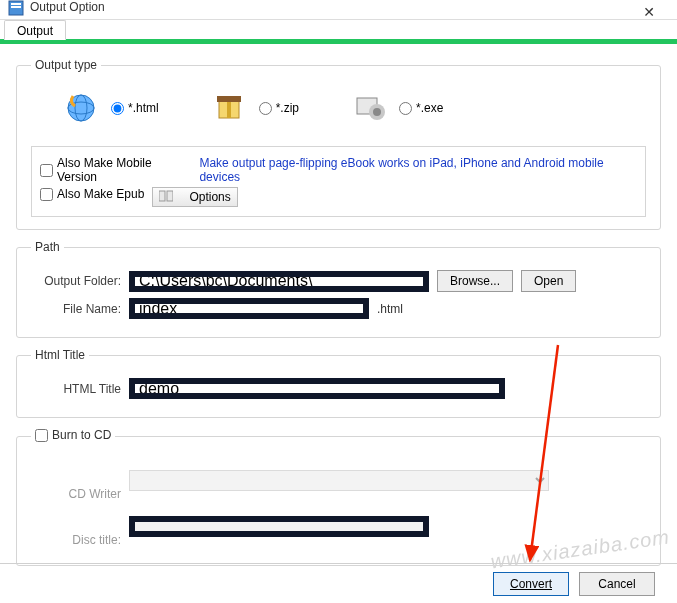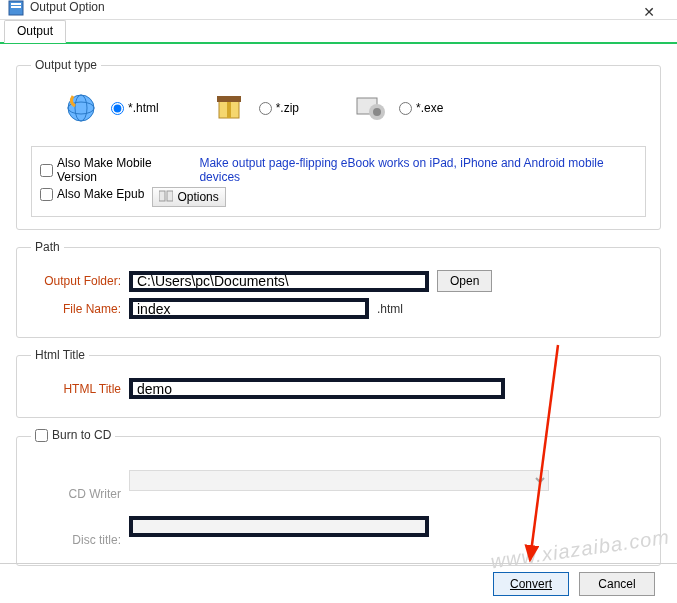--- a/index.html
+++ b/index.html
@@ -1,37 +1,37 @@
 <!DOCTYPE html>
 <html><head>
 <meta charset="utf-8">
 <style>
 * { box-sizing: border-box; font-family: "Segoe UI", Tahoma, sans-serif; font-size: 12px; }
 body { margin: 0; background: #fff; width: 677px; height: 603px; overflow: hidden; position: relative; }
 .titlebar { height: 20px; border-bottom: 1px solid #ddd; display: flex; align-items: flex-start; padding: 0 8px; }
 .titlebar .ticon { width: 16px; height: 16px; margin-right: 6px; display: flex; align-items: center; justify-content: center; }
 .titlebar .title { flex: 1; color: #333; }
 .titlebar .close { width: 40px; height: 24px; display: flex; align-items: center; justify-content: center; color: #333; font-size: 14px; }
-.tabbar { height: 24px; border-bottom: 2px solid #22c55e; display: flex; padding-left: 4px; }
+.tabbar { height: 24px; border-bottom: 5px solid #22c55e; display: flex; padding-left: 4px; }
 .tab { padding: 3px 12px; border: 1px solid #d0d0d0; border-bottom: 1px solid #fff; margin-bottom: -1px; background: #fff; border-radius: 2px 2px 0 0; }
 .content { padding: 8px 16px; }
 fieldset { border: 1px solid #d5d5d5; border-radius: 3px; margin: 6px 0 10px; padding: 10px 14px 12px; position: relative; }
 legend { color: #333; padding: 0 4px; font-size: 12px; }
 .radiorow { display: flex; align-items: center; gap: 50px; padding: 6px 10px 14px 30px; }
 .radioitem { display: flex; align-items: center; gap: 10px; }
 .radioitem .icon { width: 40px; height: 40px; display: flex; align-items: center; justify-content: center; }
 .radio { display: inline-flex; align-items: center; gap: 4px; }
 .radio input { margin: 0; }
 .makebox { border: 1px solid #d5d5d5; padding: 6px 8px; margin-top: 4px; }
 .makerow { display: flex; align-items: flex-start; gap: 8px; margin: 3px 0; }
 .hint { color: #1a3cc8; }
-.optbtn { background: linear-gradient(#fdfdfd,#e8e8e8); border: 1px solid #bbb; padding: 2px 6px; display: inline-flex; align-items: center; gap: 4px; height: 20px; }
+.optbtn { background: linear-gradient(#fdfdfd,#e8e8e8); border: 1px solid #bbb; padding: 2px 6px; display: inline-flex; align-items: center; gap: 16px; height: 20px; }
 .formrow { display: flex; align-items: center; gap: 8px; margin: 6px 0; }
-.lbl { width: 90px; text-align: right; color: #c2410c; }
-input[type=text] { border: 4px solid #0f172a; height: 21px; padding: 0 4px; font-size: 14px; }
+.lbl { width: 90px; text-align: right; color: #404040; }
+input[type=text] { border: 6px solid #0f172a; height: 21px; padding: 0 4px; font-size: 16px; }
 input[type=text]:disabled { background: #f3f3f3; color: #999; }
 .btn { background: #eee; border: 1px solid #999; height: 22px; padding: 0 12px; cursor: pointer; }
 .btn.disabled, .btn:disabled { color: #9a9a9a; border-color: #ccc; background: #f3f3f3; }
 .ext { color: #333; }
 .advbtn { background: linear-gradient(#fdfdfd,#eaeaea); border: 1px solid #aaa; height: 22px; padding: 0 8px; display: inline-flex; align-items: center; gap: 5px; }
 .cdlegend { color: #9a9a9a; margin-top: 26px; }
 .footer { position: absolute; bottom: 0; left: 0; right: 0; border-top: 1px solid #d0d0d0; height: 40px; display: flex; justify-content: flex-end; align-items: center; gap: 10px; padding-right: 22px; }
 .footer .btn { width: 76px; height: 24px; }
 .footer .btn.primary { border: 1px solid #1064b5; background: #e8f1fb; text-decoration: underline; }
 .arrow { position: absolute; pointer-events: none; }
@@ -127,20 +127,21 @@
         </button>
       </div>
     </div>
   </fieldset>
 
   <fieldset>
     <legend>Path</legend>
     <div class="formrow">
       <span class="lbl">Output Folder:</span>
       <input type="text" style="width: 300px;" value="C:\Users\pc\Documents\">
+      <button class="btn">Browse...</button>
       <button class="btn">Open</button>
     </div>
     <div class="formrow">
       <span class="lbl">File Name:</span>
       <input type="text" style="width: 240px;" value="index">
       <span class="ext">.html</span>
     </div>
   </fieldset>
 
   <fieldset>

